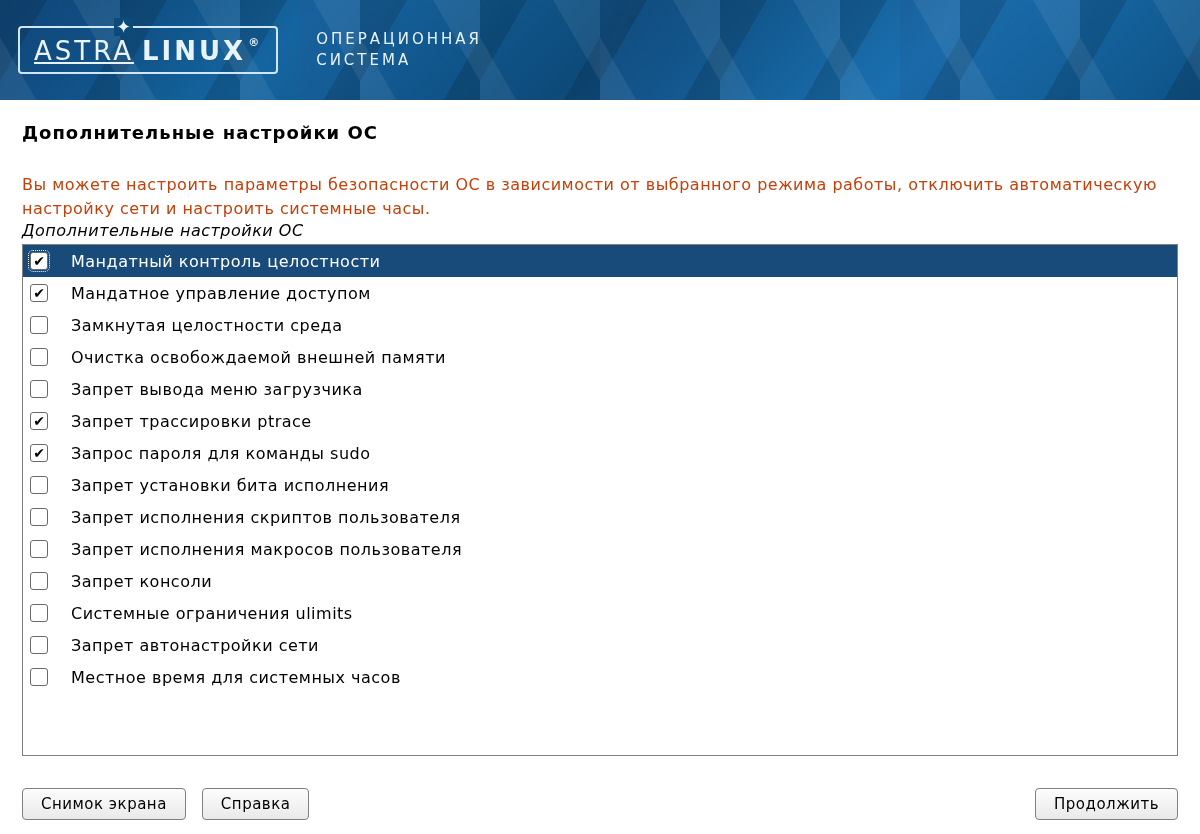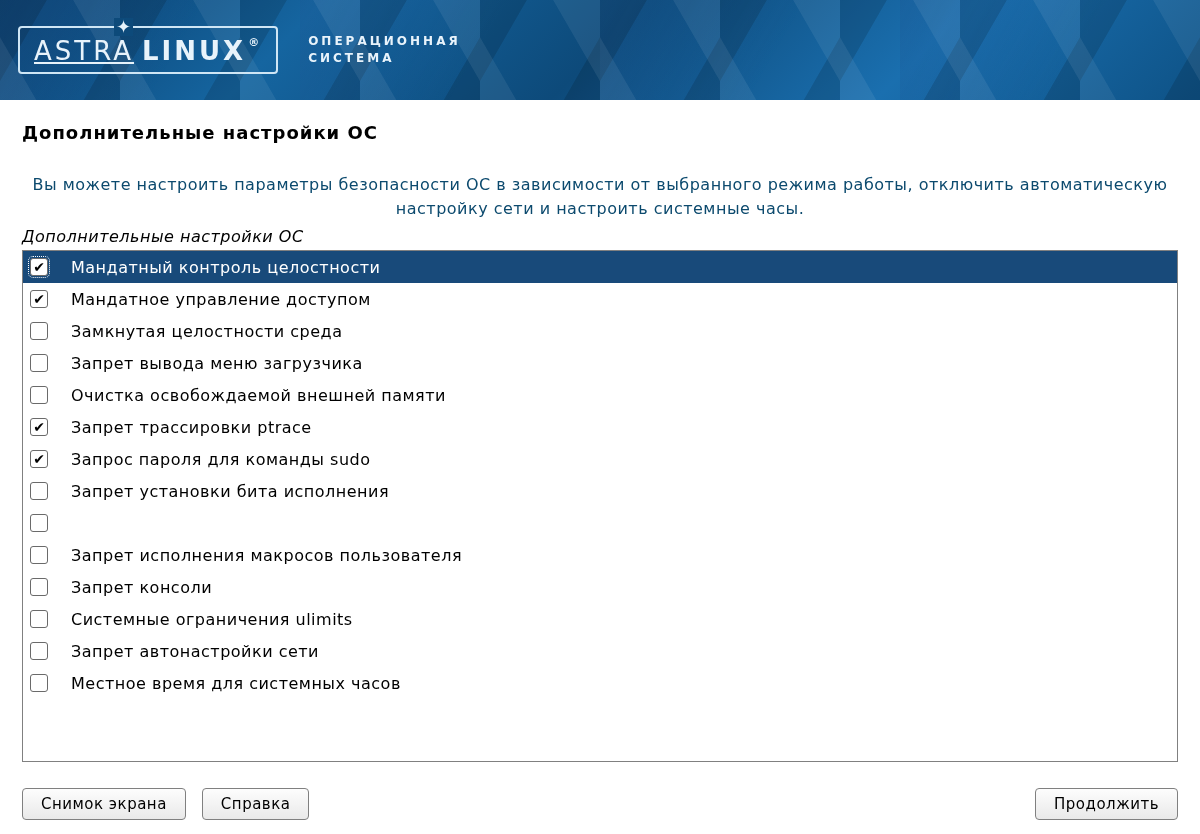--- a/index.html
+++ b/index.html
@@ -67,44 +67,43 @@
       letter-spacing: 3px;
     }
     .logo-reg {
       font-size: 11px;
       vertical-align: top;
       margin-left: 2px;
     }
     .subtitle {
       position: relative;
       color: #e8f3fb;
-      font-size: 12px;
+      font-size: 15px;
       letter-spacing: 3px;
       line-height: 1.4;
-      margin-left: 30px;
+      margin-left: 38px;
       z-index: 2;
-      font-weight: 700;
+      font-weight: 400;
     }
     .content {
       padding: 22px 22px 14px 22px;
     }
     .page-title {
       font-size: 18px;
       font-weight: bold;
       letter-spacing: 1px;
       margin-bottom: 30px;
       color: #000;
     }
     .description {
       font-size: 16px;
       letter-spacing: 0.5px;
       line-height: 1.5;
-      margin-bottom: 6px;
-      color: #0c4a6e;
-      text-align: center;
+      margin-bottom: 0;
+      color: #c2410c;
     }
     .list-caption {
       font-size: 16px;
       font-style: italic;
       letter-spacing: 0.5px;
       color: #000;
       margin-bottom: 4px;
     }
     .options-box {
       border: 1px solid #808080;
@@ -211,44 +210,45 @@
           <span class="check-mark">✔</span>
         </span>
         <span class="option-label">Мандатное управление доступом</span>
       </div>
       <div class="option-row">
         <span class="checkbox"></span>
         <span class="option-label">Замкнутая целостности среда</span>
       </div>
       <div class="option-row">
         <span class="checkbox"></span>
+        <span class="option-label">Очистка освобождаемой внешней памяти</span>
+      </div>
+      <div class="option-row">
+        <span class="checkbox"></span>
         <span class="option-label">Запрет вывода меню загрузчика</span>
       </div>
       <div class="option-row">
-        <span class="checkbox"></span>
-        <span class="option-label">Очистка освобождаемой внешней памяти</span>
-      </div>
-      <div class="option-row">
         <span class="checkbox">
           <span class="check-mark">✔</span>
         </span>
         <span class="option-label">Запрет трассировки ptrace</span>
       </div>
       <div class="option-row">
         <span class="checkbox">
           <span class="check-mark">✔</span>
         </span>
         <span class="option-label">Запрос пароля для команды sudo</span>
       </div>
       <div class="option-row">
         <span class="checkbox"></span>
         <span class="option-label">Запрет установки бита исполнения</span>
       </div>
       <div class="option-row">
         <span class="checkbox"></span>
+        <span class="option-label">Запрет исполнения скриптов пользователя</span>
       </div>
       <div class="option-row">
         <span class="checkbox"></span>
         <span class="option-label">Запрет исполнения макросов пользователя</span>
       </div>
       <div class="option-row">
         <span class="checkbox"></span>
         <span class="option-label">Запрет консоли</span>
       </div>
       <div class="option-row">

